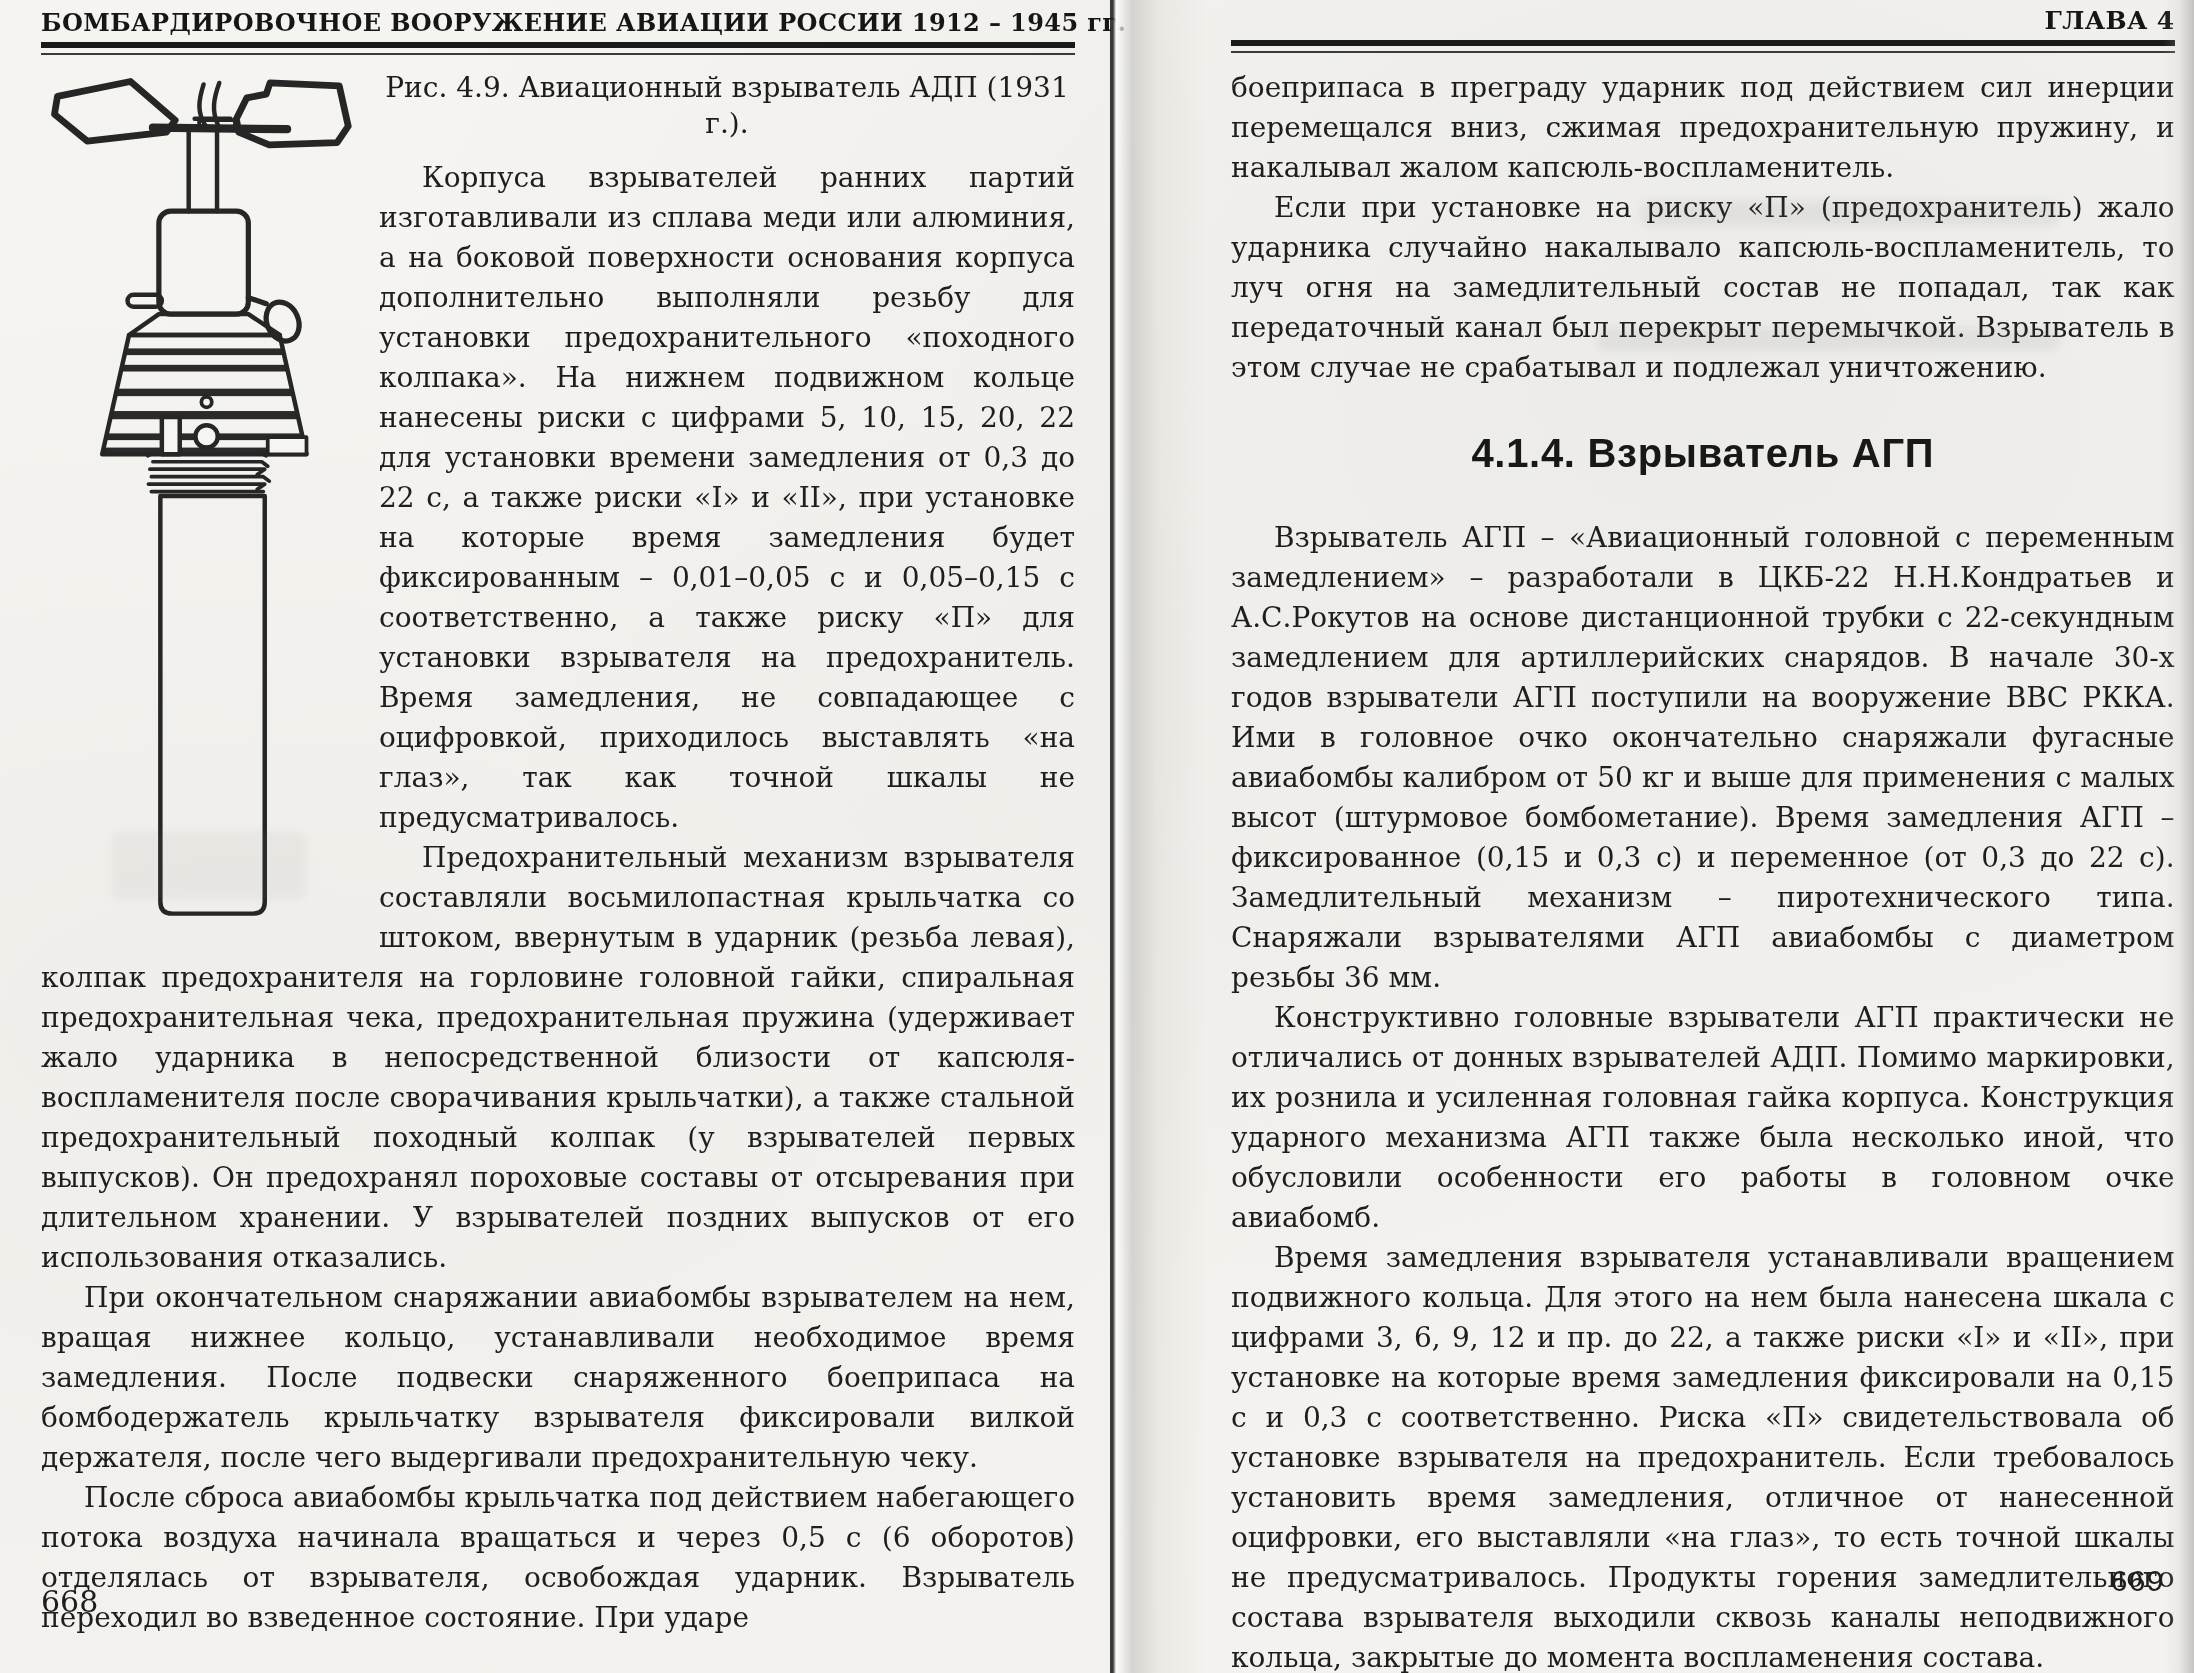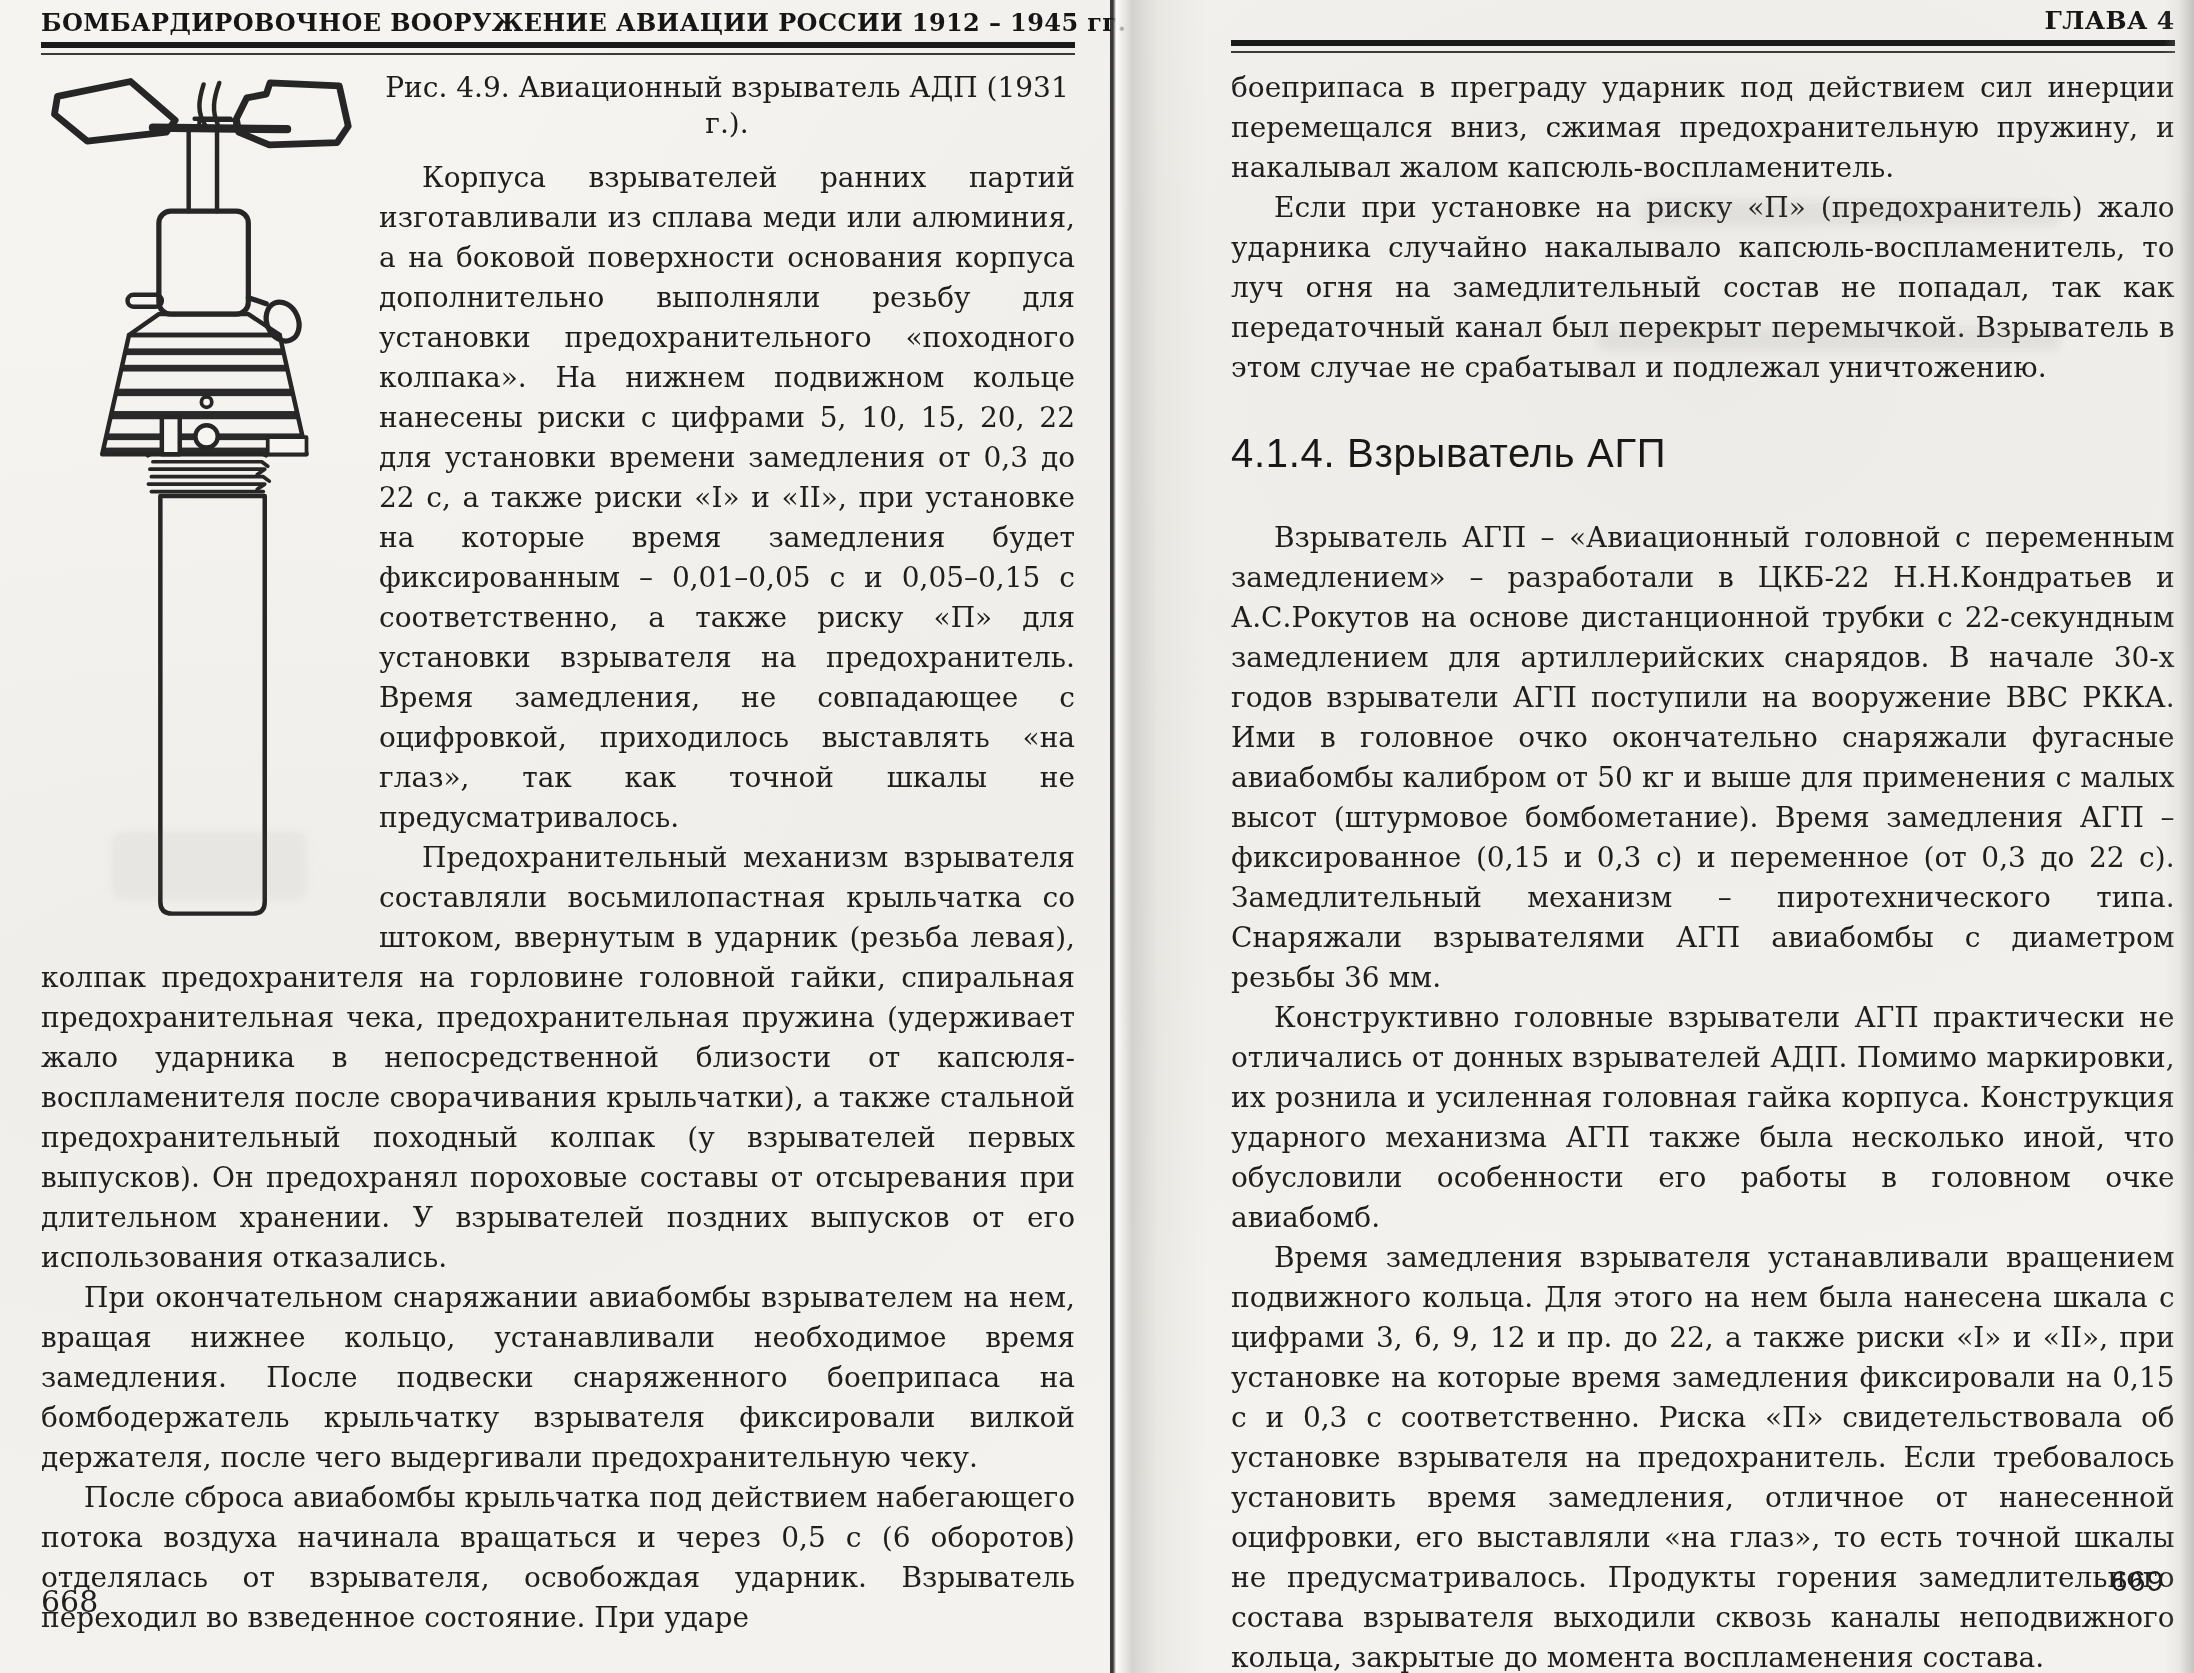--- a/index.html
+++ b/index.html
@@ -42,22 +42,22 @@
     float:left;width:317px;height:859px;
     margin:4.5px 21px 6px 0;padding:0;
   }
   .fig-caption{
     font-size:28px;line-height:36px;text-align:center;
     margin:6px 0 16.4px 0;color:#1d1d1d;
   }
 
   .section-heading{
     font-family:"Liberation Sans", sans-serif;
-    font-weight:normal;font-size:40px;line-height:45px;
-    text-align:left;letter-spacing:0.7px;
+    font-weight:bold;font-size:40px;line-height:45px;
+    text-align:center;letter-spacing:0.7px;
     margin:43px 0 42px 0;color:#181818;
   }
 
   .pageno{position:absolute;font-size:30px;color:#1d1d1d;}
   .pageno.pn-left{left:41px;bottom:54px;}
   .pageno.pn-right{right:30px;bottom:73px;font-family:Liberation Mono, monospace;}
 
   .gutter{
     position:absolute;left:1110px;top:0;width:97px;height:1673px;
     background:linear-gradient(90deg,

